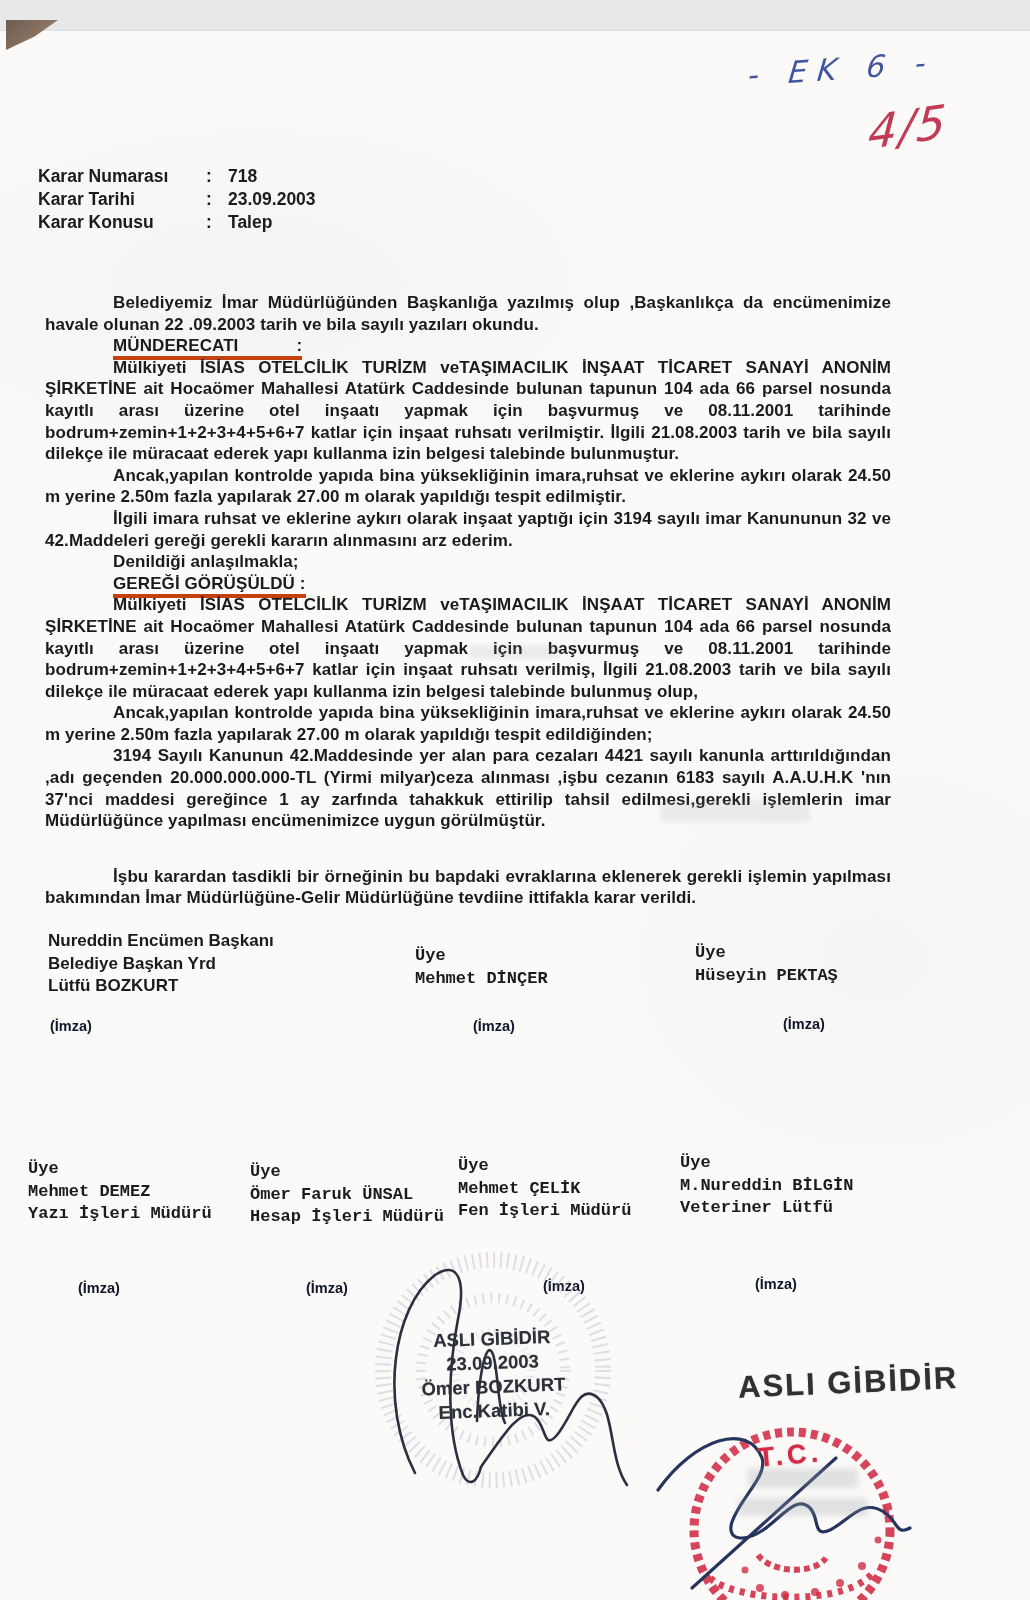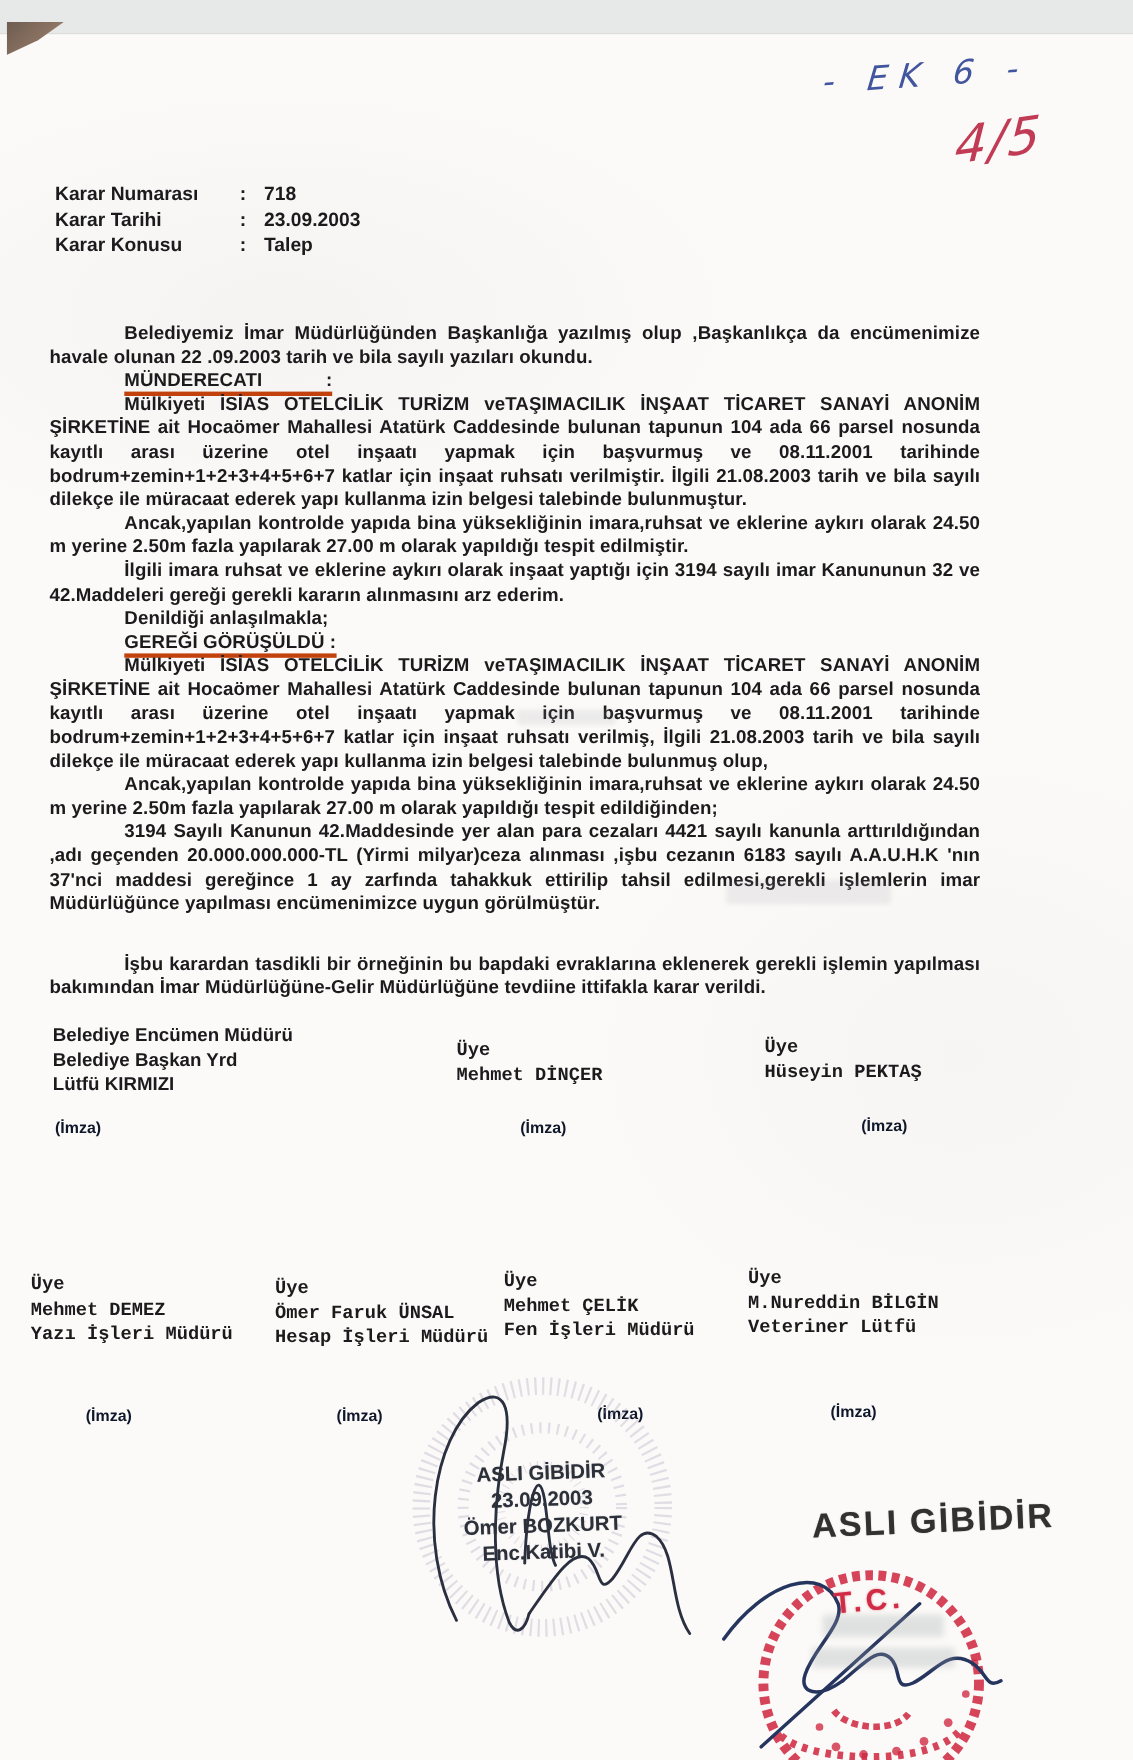--- a/index.html
+++ b/index.html
@@ -33,21 +33,21 @@
     white-space:nowrap;
   }
   .hw-page{
     position:absolute;left:868px;top:100px;
     font-family:"DejaVu Sans", sans-serif;
     font-style:italic;font-size:46px;letter-spacing:2px;
     color:#c23b55;transform:rotate(-8deg) skewX(-12deg);
   }
 
   
-  .meta{position:absolute;left:50px;top:165px;font-size:17.5px;font-weight:bold;line-height:23px;}
+  .meta{position:absolute;left:38px;top:165px;font-size:17.5px;font-weight:bold;line-height:23px;}
   .meta-row{display:flex;}
   .meta-label{width:168px;}
   .meta-sep{width:22px;}
 
   
   .doc{position:absolute;left:45px;top:292px;width:846px;font-size:17px;line-height:21.6px;font-weight:bold;letter-spacing:0.1px;text-align:justify;}
   .doc p{margin:0;text-indent:68px;}
   .doc .no-just{text-align:left;}
   .heading{margin:0;text-indent:68px;text-align:left;}
   .u{border-bottom:4px solid #c2410c;padding-bottom:1px;}
@@ -133,23 +133,23 @@
     <p>Mülkiyeti İSİAS OTELCİLİK TURİZM veTAŞIMACILIK İNŞAAT TİCARET SANAYİ ANONİM ŞİRKETİNE ait Hocaömer Mahallesi Atatürk Caddesinde bulunan tapunun 104 ada 66 parsel nosunda kayıtlı arası üzerine otel inşaatı yapmak için başvurmuş ve 08.11.2001 tarihinde bodrum+zemin+1+2+3+4+5+6+7 katlar için inşaat ruhsatı verilmiş, İlgili 21.08.2003 tarih ve bila sayılı dilekçe ile müracaat ederek yapı kullanma izin belgesi talebinde bulunmuş olup,</p>
     <p>Ancak,yapılan kontrolde yapıda bina yüksekliğinin imara,ruhsat ve eklerine aykırı olarak 24.50 m yerine 2.50m fazla yapılarak 27.00 m olarak yapıldığı tespit edildiğinden;</p>
     <p>3194 Sayılı Kanunun 42.Maddesinde yer alan para cezaları 4421 sayılı kanunla arttırıldığından ,adı geçenden 20.000.000.000-TL (Yirmi milyar)ceza alınması ,işbu cezanın 6183 sayılı A.A.U.H.K 'nın 37'nci maddesi gereğince 1 ay zarfında tahakkuk ettirilip tahsil edilmesi,gerekli işlemlerin imar Müdürlüğünce yapılması encümenimizce uygun görülmüştür.</p>
     <p class="space-before">İşbu karardan tasdikli bir örneğinin bu bapdaki evraklarına eklenerek gerekli işlemin yapılması bakımından İmar Müdürlüğüne-Gelir Müdürlüğüne tevdiine ittifakla karar verildi.</p>
   </div>
 
   <div class="smudge" style="left:660px;top:800px;width:150px;height:22px;"></div>
   <div class="smudge" style="left:470px;top:645px;width:90px;height:14px;"></div>
 
   <div class="sig" style="left:48px;top:930px;">
-    <div>Belediye Encümen Müdürü</div>
+    <div>Nureddin Encümen Başkanı</div>
     <div>Belediye Başkan Yrd</div>
-    <div>Lütfü KIRMIZI</div>
+    <div>Lütfü BOZKURT</div>
   </div>
   <div class="sig center" style="left:415px;top:945px;width:195px;">
     <div>Üye</div>
     <div>Mehmet DİNÇER</div>
   </div>
   <div class="sig center" style="left:695px;top:942px;width:200px;">
     <div>Üye</div>
     <div>Hüseyin PEKTAŞ</div>
   </div>
   <div class="imza" style="left:50px;top:1018px;">(İmza)</div>

